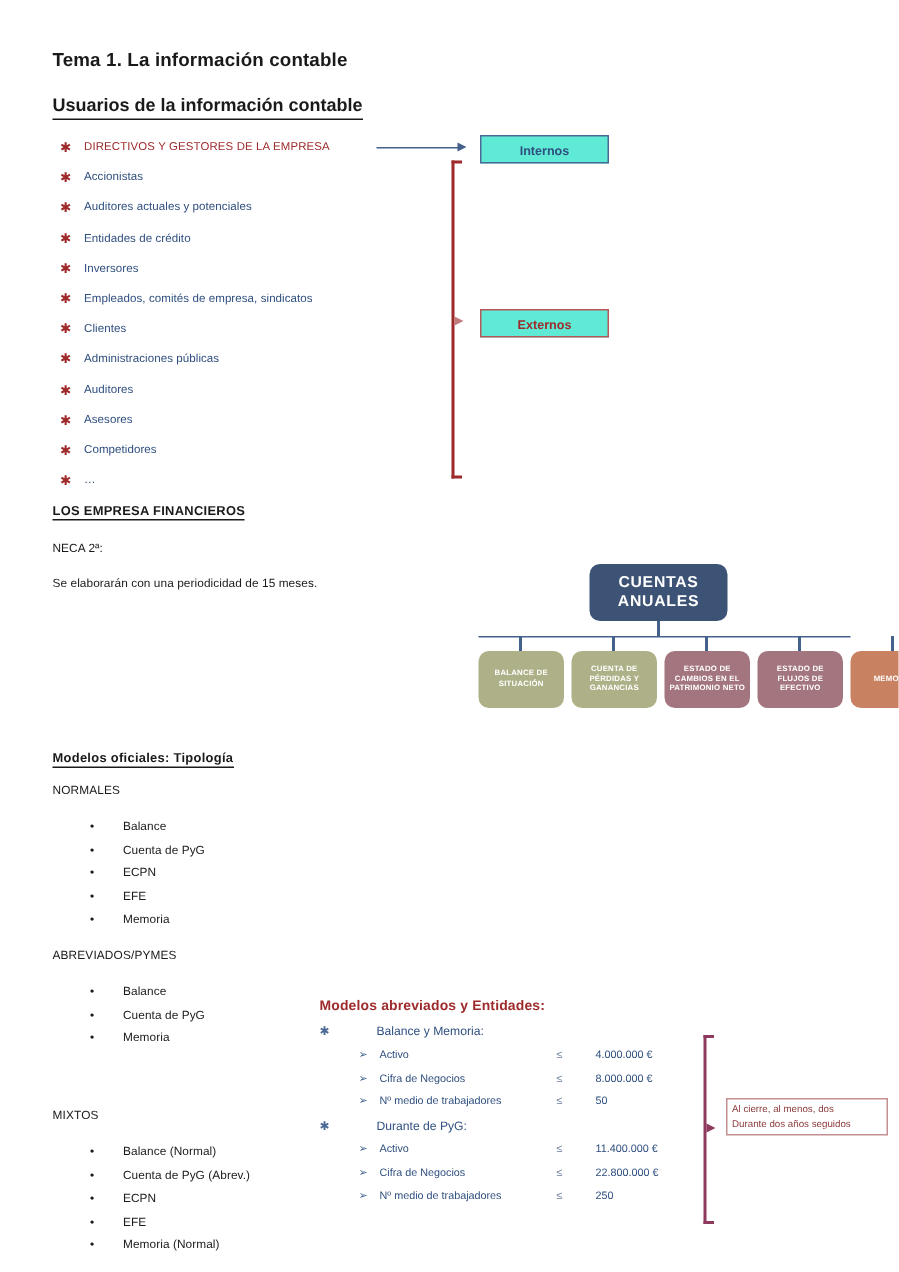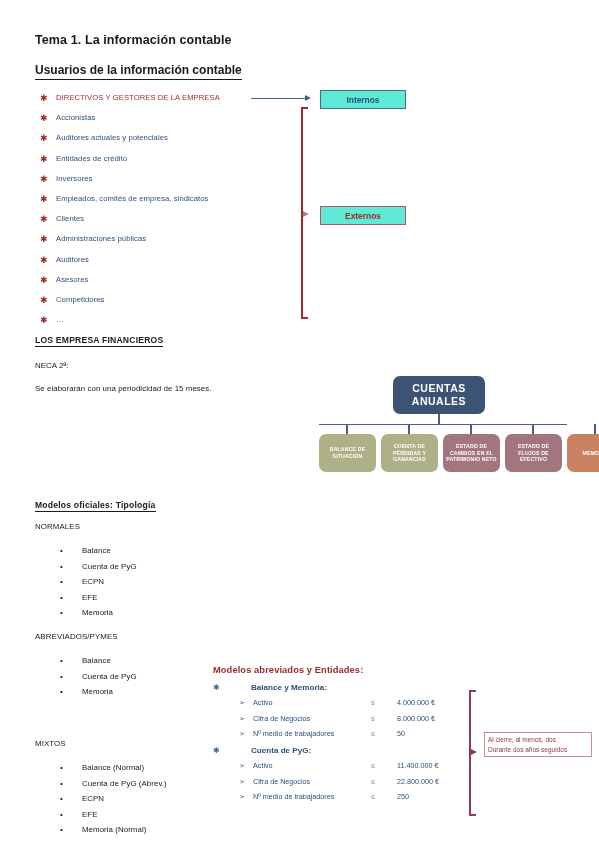--- a/index.html
+++ b/index.html
@@ -93,21 +93,21 @@
   .drow{display:flex;align-items:flex-start;height:15.5px;}
   .ddot{width:22px;flex:0 0 22px;font-size:8px;line-height:13px;color:#1a1a1a;}
   .dtxt{font-size:7.9px;line-height:13px;color:#1a1a1a;letter-spacing:.05px;}
 
   
   .abv{position:absolute;left:213px;top:665px;width:240px;}
   .abv-title{font-size:9.3px;font-weight:bold;color:#9e2a2b;letter-spacing:.1px;margin-bottom:7px;}
   .grp{margin-bottom:2px;}
   .grp-hd{display:flex;align-items:flex-start;height:15.3px;}
   .grp-hd .st{width:14px;flex:0 0 14px;color:#4a6a95;font-size:8px;line-height:12px;}
-  .grp-hd .tx{font-size:8.1px;font-weight:bold;color:#2f4f7f;line-height:12px;padding-left:24px;}
+  .grp-hd .tx{font-size:8.1px;font-weight:normal;color:#2f4f7f;line-height:12px;padding-left:24px;}
   .sub{display:flex;align-items:flex-start;height:15.3px;padding-left:26px;}
   .sub .ar{width:14px;flex:0 0 14px;color:#4a6a95;font-size:7.4px;line-height:12px;}
   .sub .nm{width:118px;flex:0 0 118px;font-size:7.2px;color:#2f4f7f;line-height:12px;}
   .sub .op{width:26px;flex:0 0 26px;font-size:7.2px;color:#6b7f9e;line-height:12px;}
   .sub .vl{font-size:7.2px;color:#2f4f7f;line-height:12px;}
 
   
   .brk2{position:absolute;left:466px;top:690px;width:9px;height:126px;}
   .brk2 .v{position:absolute;left:3px;top:0;width:2px;height:100%;background:#8e3a5e;}
   .brk2 .t{position:absolute;left:3px;top:0;width:7px;height:2px;background:#8e3a5e;}
@@ -310,21 +310,21 @@
           <div class="sub">
             <div class="ar">➢</div>
             <div class="nm">Nº medio de trabajadores</div>
             <div class="op">≤</div>
             <div class="vl">50</div>
           </div>
         </div>
         <div class="grp">
           <div class="grp-hd">
             <div class="st">✱</div>
-            <div class="tx">Cuenta de PyG:</div>
+            <div class="tx">Durante de PyG:</div>
           </div>
           <div class="sub">
             <div class="ar">➢</div>
             <div class="nm">Activo</div>
             <div class="op">≤</div>
             <div class="vl">11.400.000 €</div>
           </div>
           <div class="sub">
             <div class="ar">➢</div>
             <div class="nm">Cifra de Negocios</div>

